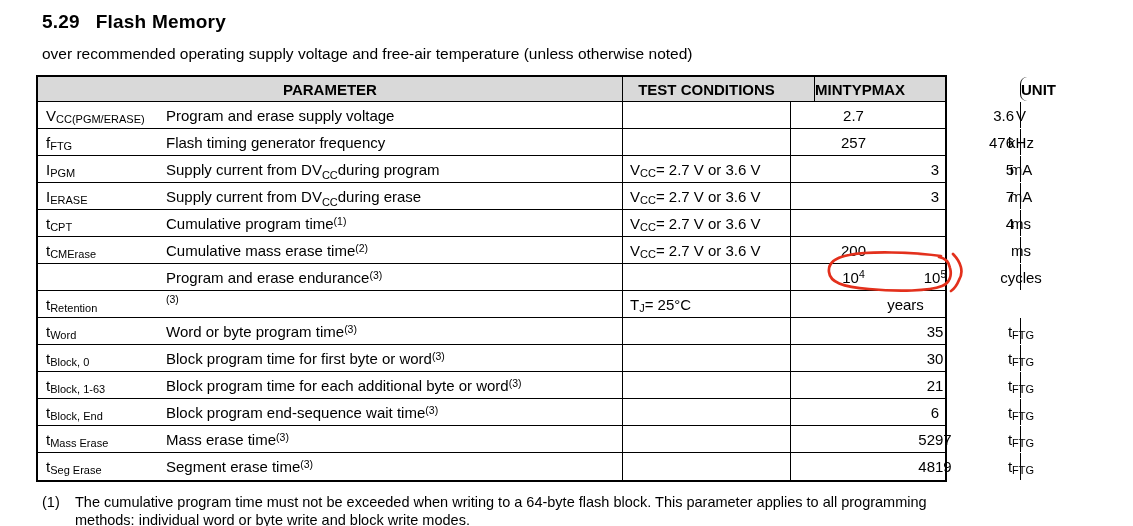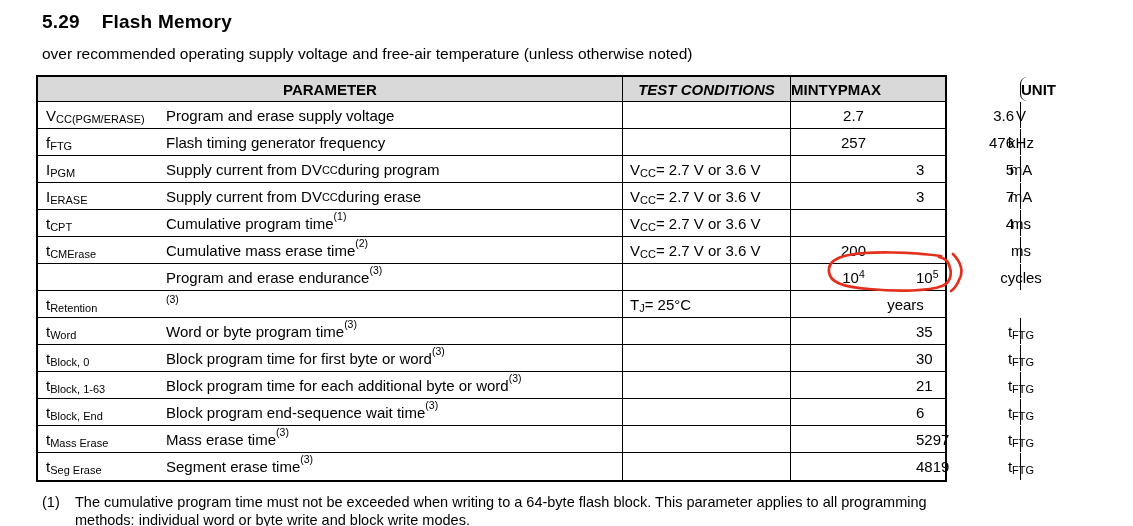--- a/index.html
+++ b/index.html
@@ -10,21 +10,21 @@
     background: #ffffff;
     color: #000000;
     font-family: "Liberation Sans", sans-serif;
   }
 
   
   .title {
     position: absolute; left: 42px; top: 11px;
     font-size: 19px; font-weight: bold; letter-spacing: 0.2px;
   }
-  .title .sec-num { margin-right: 22px; }
+  .title .sec-num { margin-right: 16px; }
   .subtitle {
     position: absolute; left: 42px; top: 45px;
     font-size: 15.5px;
   }
 
   
   .spec-table {
     position: absolute; left: 36px; top: 75px;
     width: 911px;
     border: 2px solid #000;
@@ -40,36 +40,36 @@
     height: 25px;
     background: #d9d9d9;
     font-weight: bold;
   }
   .thead > div { display: flex; align-items: center; }
   .body-row { height: 27px; }
   .cell { display: flex; align-items: center; min-width: 0; }
   .c2, .c3, .c4 { border-left: 1px solid #000; }
 
   .h-param { justify-content: center; }
-  .h-test  { justify-content: center; font-style: italic; }
+  .h-test  { justify-content: center; }
   .h-unit  { justify-content: center; border-radius: 7px; }
 
   
   .p-cell { display: flex; }
   .sym  { width: 124px; padding-left: 8px; display: flex; align-items: center; }
-  .desc { flex: 1; padding-left: 4px; display: flex; align-items: flex-start; }
+  .desc { flex: 1; padding-left: 4px; display: flex; align-items: flex-end; }
 
   
   .t-cell { padding-left: 7px; }
 
   
   .mtm-cell { display: grid; grid-template-columns: 125px 38px 1fr; align-items: center; }
-  .mtm-head { display: grid; grid-template-columns: 125px 38px 1fr; align-items: center; }
+  .mtm-head { display: grid; grid-template-columns: 125px 38px 1fr; align-items: center; margin-left: 24px; }
   .min { text-align: center; }
-  .typ { }
+  .typ { text-align: center; }
   .max { text-align: right; padding-right: 6px; }
 
   .u-cell { justify-content: center; }
 
   
   .sb { font-size: 11px; position: relative; top: 3.5px; }
   .sp { font-size: 10.5px; position: relative; top: -5px; }
 
   
   .annot {

